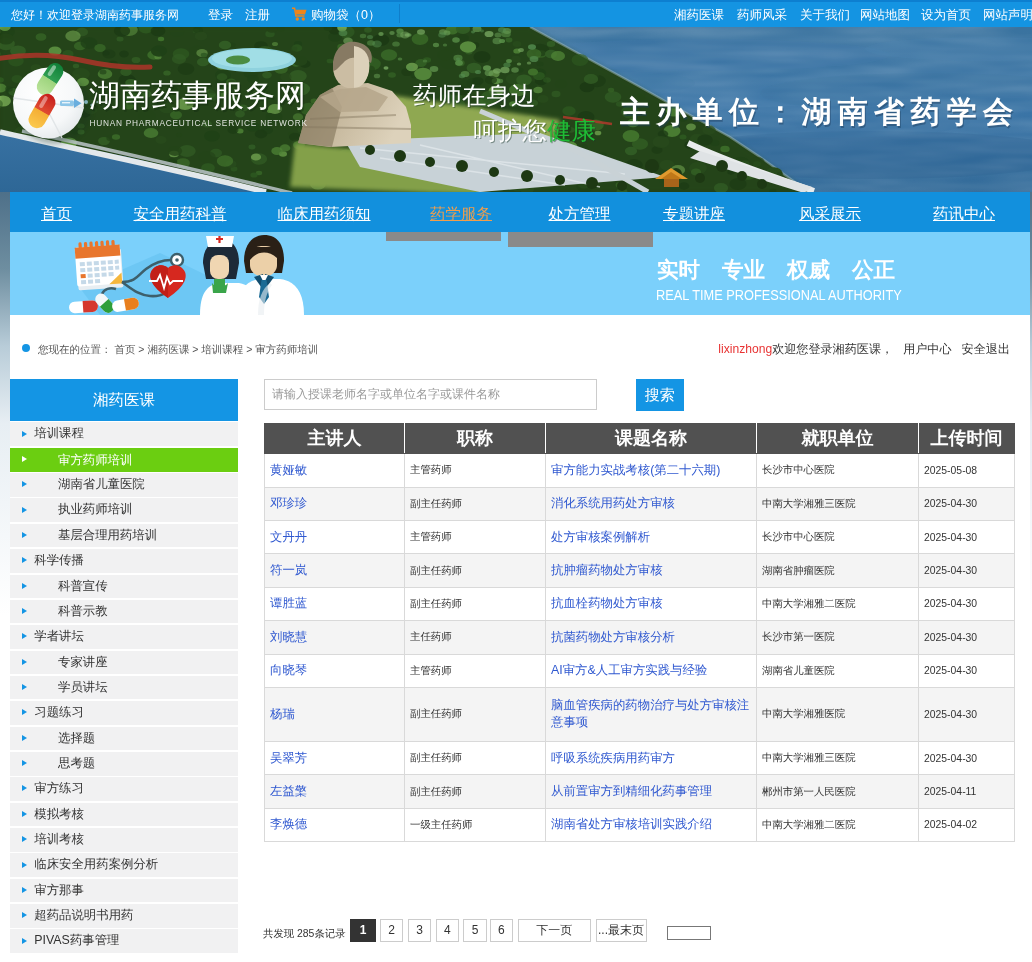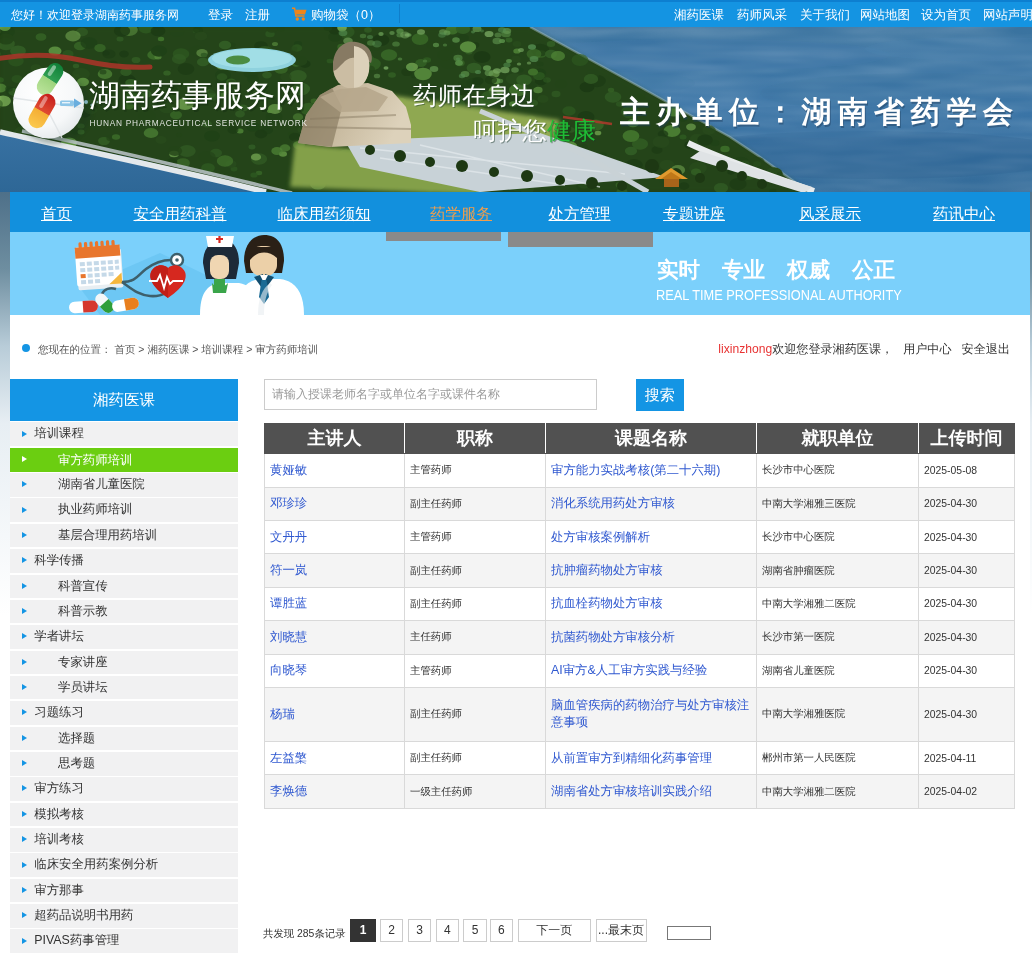--- a/index.html
+++ b/index.html
@@ -988,20 +988,27 @@
           <td>2025-04-30</td>
         </tr>
     <tr class="r2">
           <td><a>杨瑞</a></td>
           <td>副主任药师</td>
           <td><a>脑血管疾病的药物治疗与处方审核注意事项</a></td>
           <td>中南大学湘雅医院</td>
           <td>2025-04-30</td>
         </tr>
     <tr class="r1">
+          <td><a>吴翠芳</a></td>
+          <td>副主任药师</td>
+          <td><a>呼吸系统疾病用药审方</a></td>
+          <td>中南大学湘雅三医院</td>
+          <td>2025-04-30</td>
+        </tr>
+    <tr class="r1">
           <td><a>左益檠</a></td>
           <td>副主任药师</td>
           <td><a>从前置审方到精细化药事管理</a></td>
           <td>郴州市第一人民医院</td>
           <td>2025-04-11</td>
         </tr>
     <tr class="r1">
           <td><a>李焕德</a></td>
           <td>一级主任药师</td>
           <td><a>湖南省处方审核培训实践介绍</a></td>

